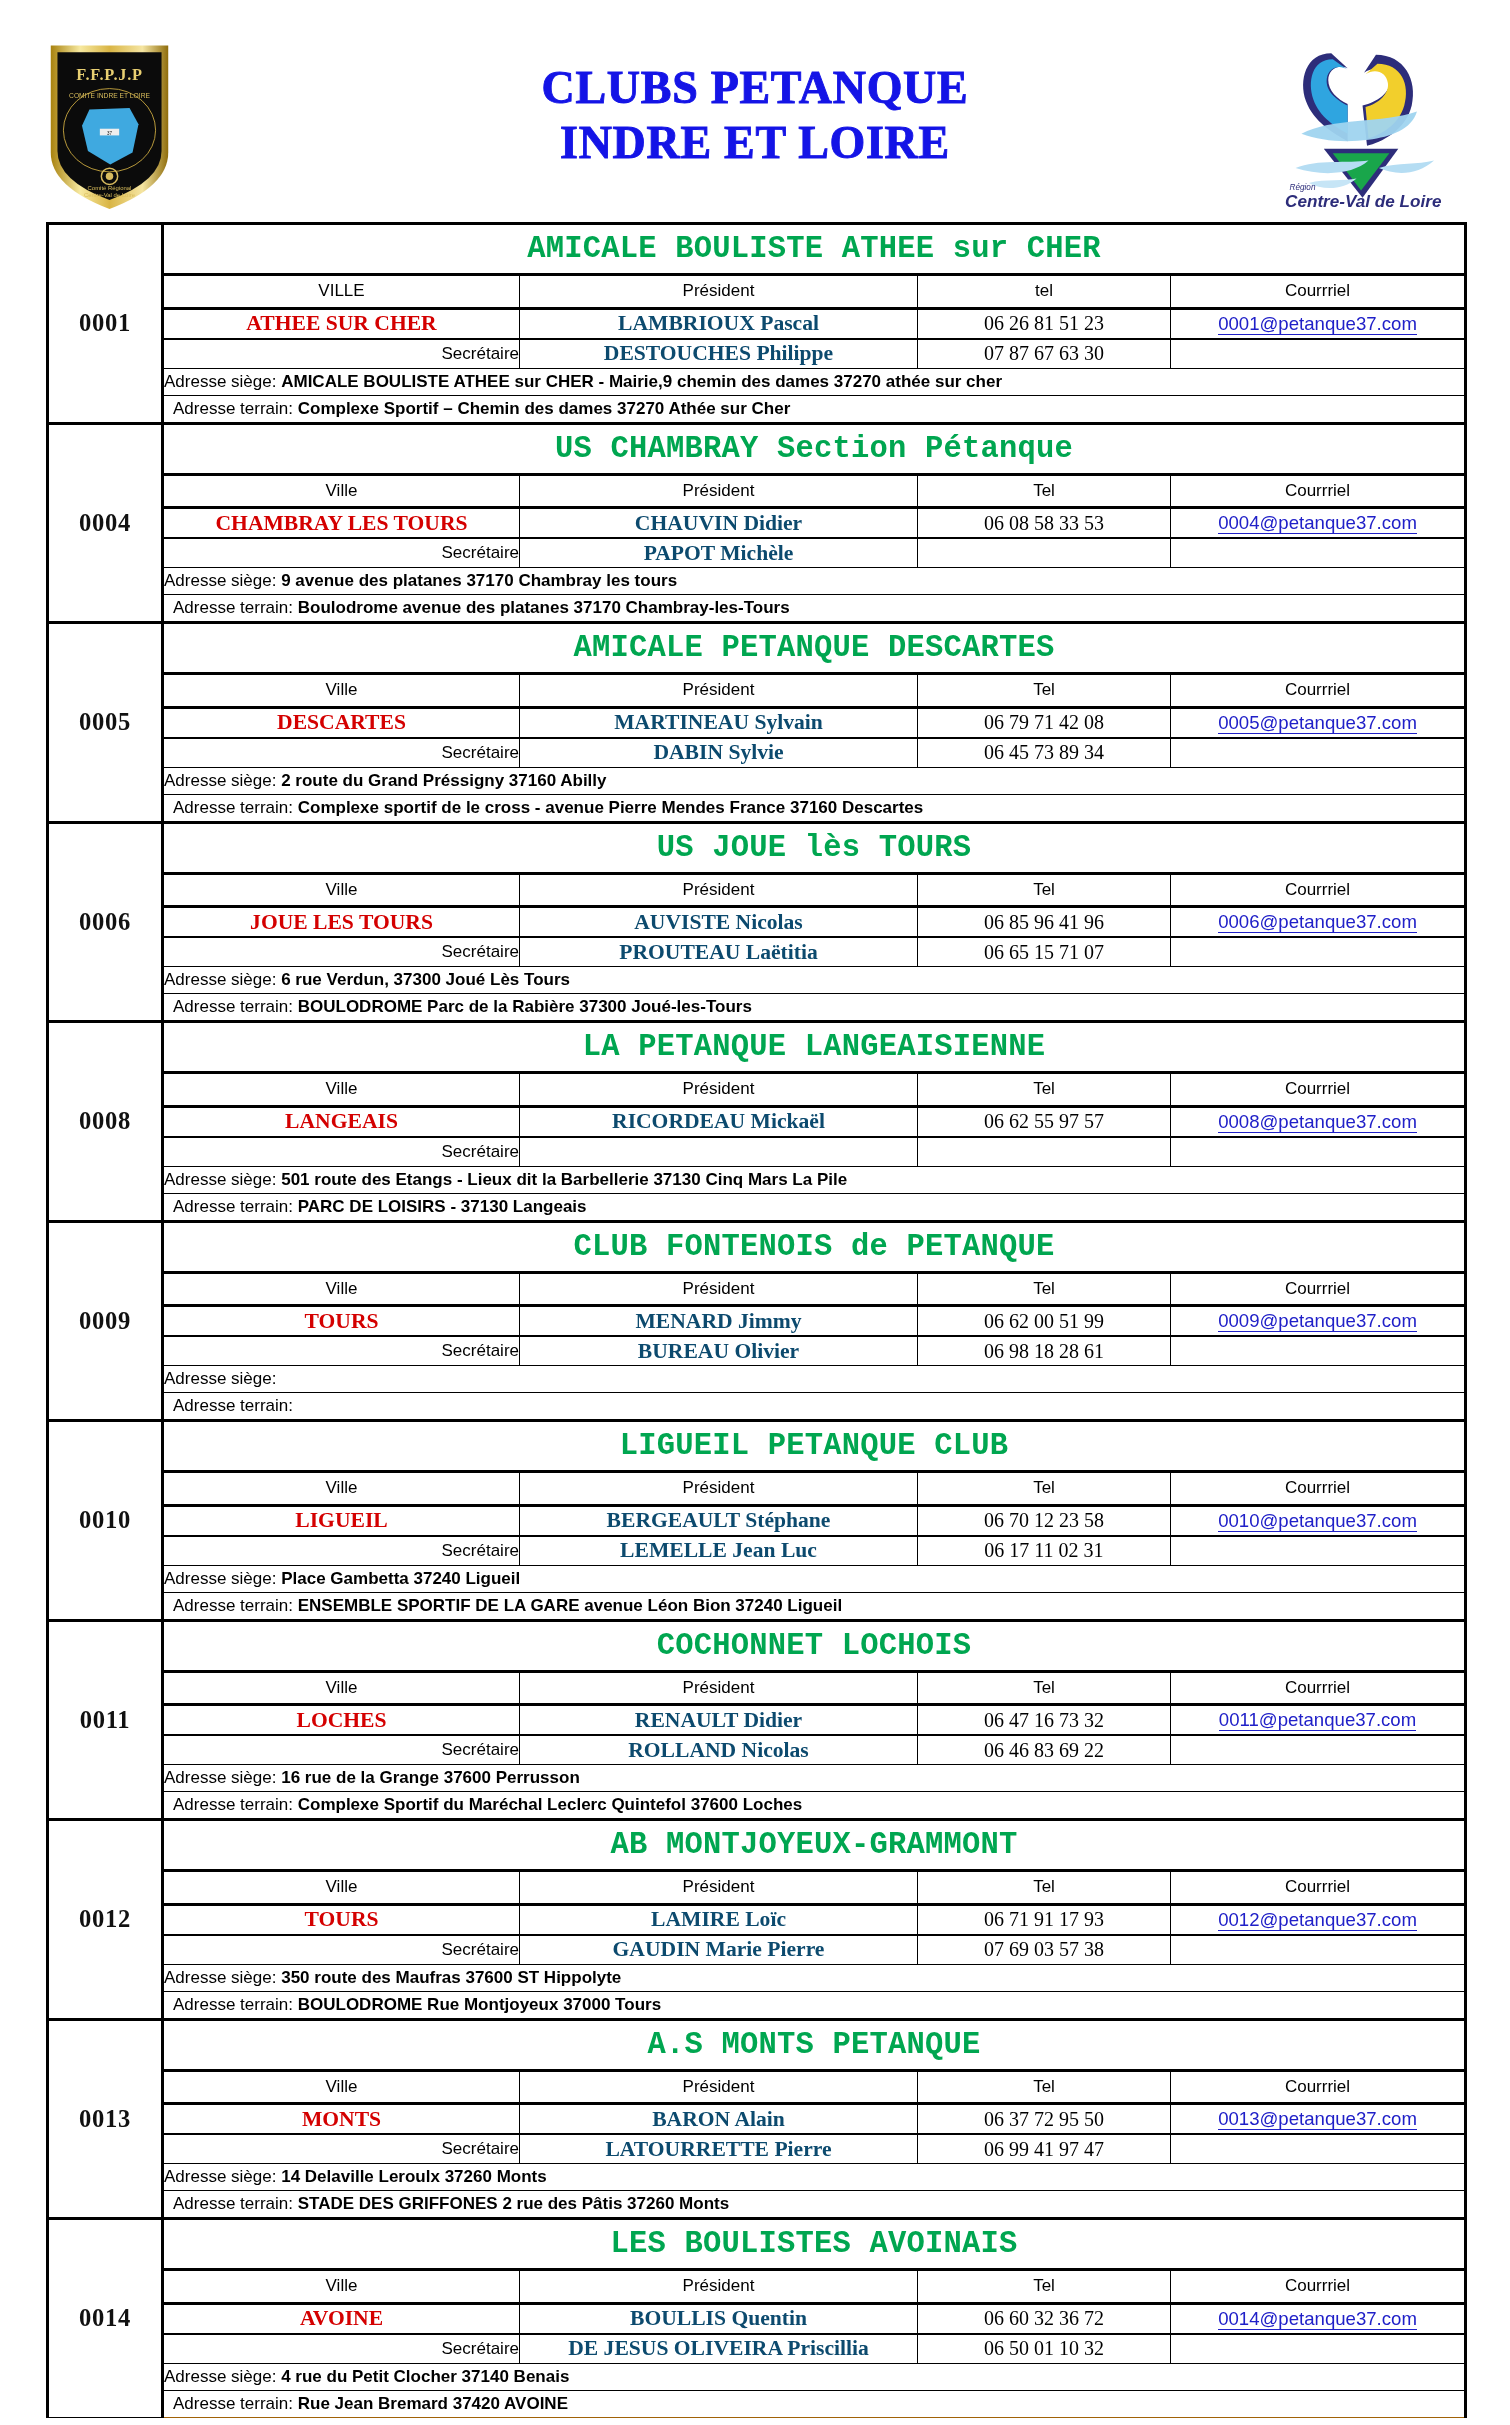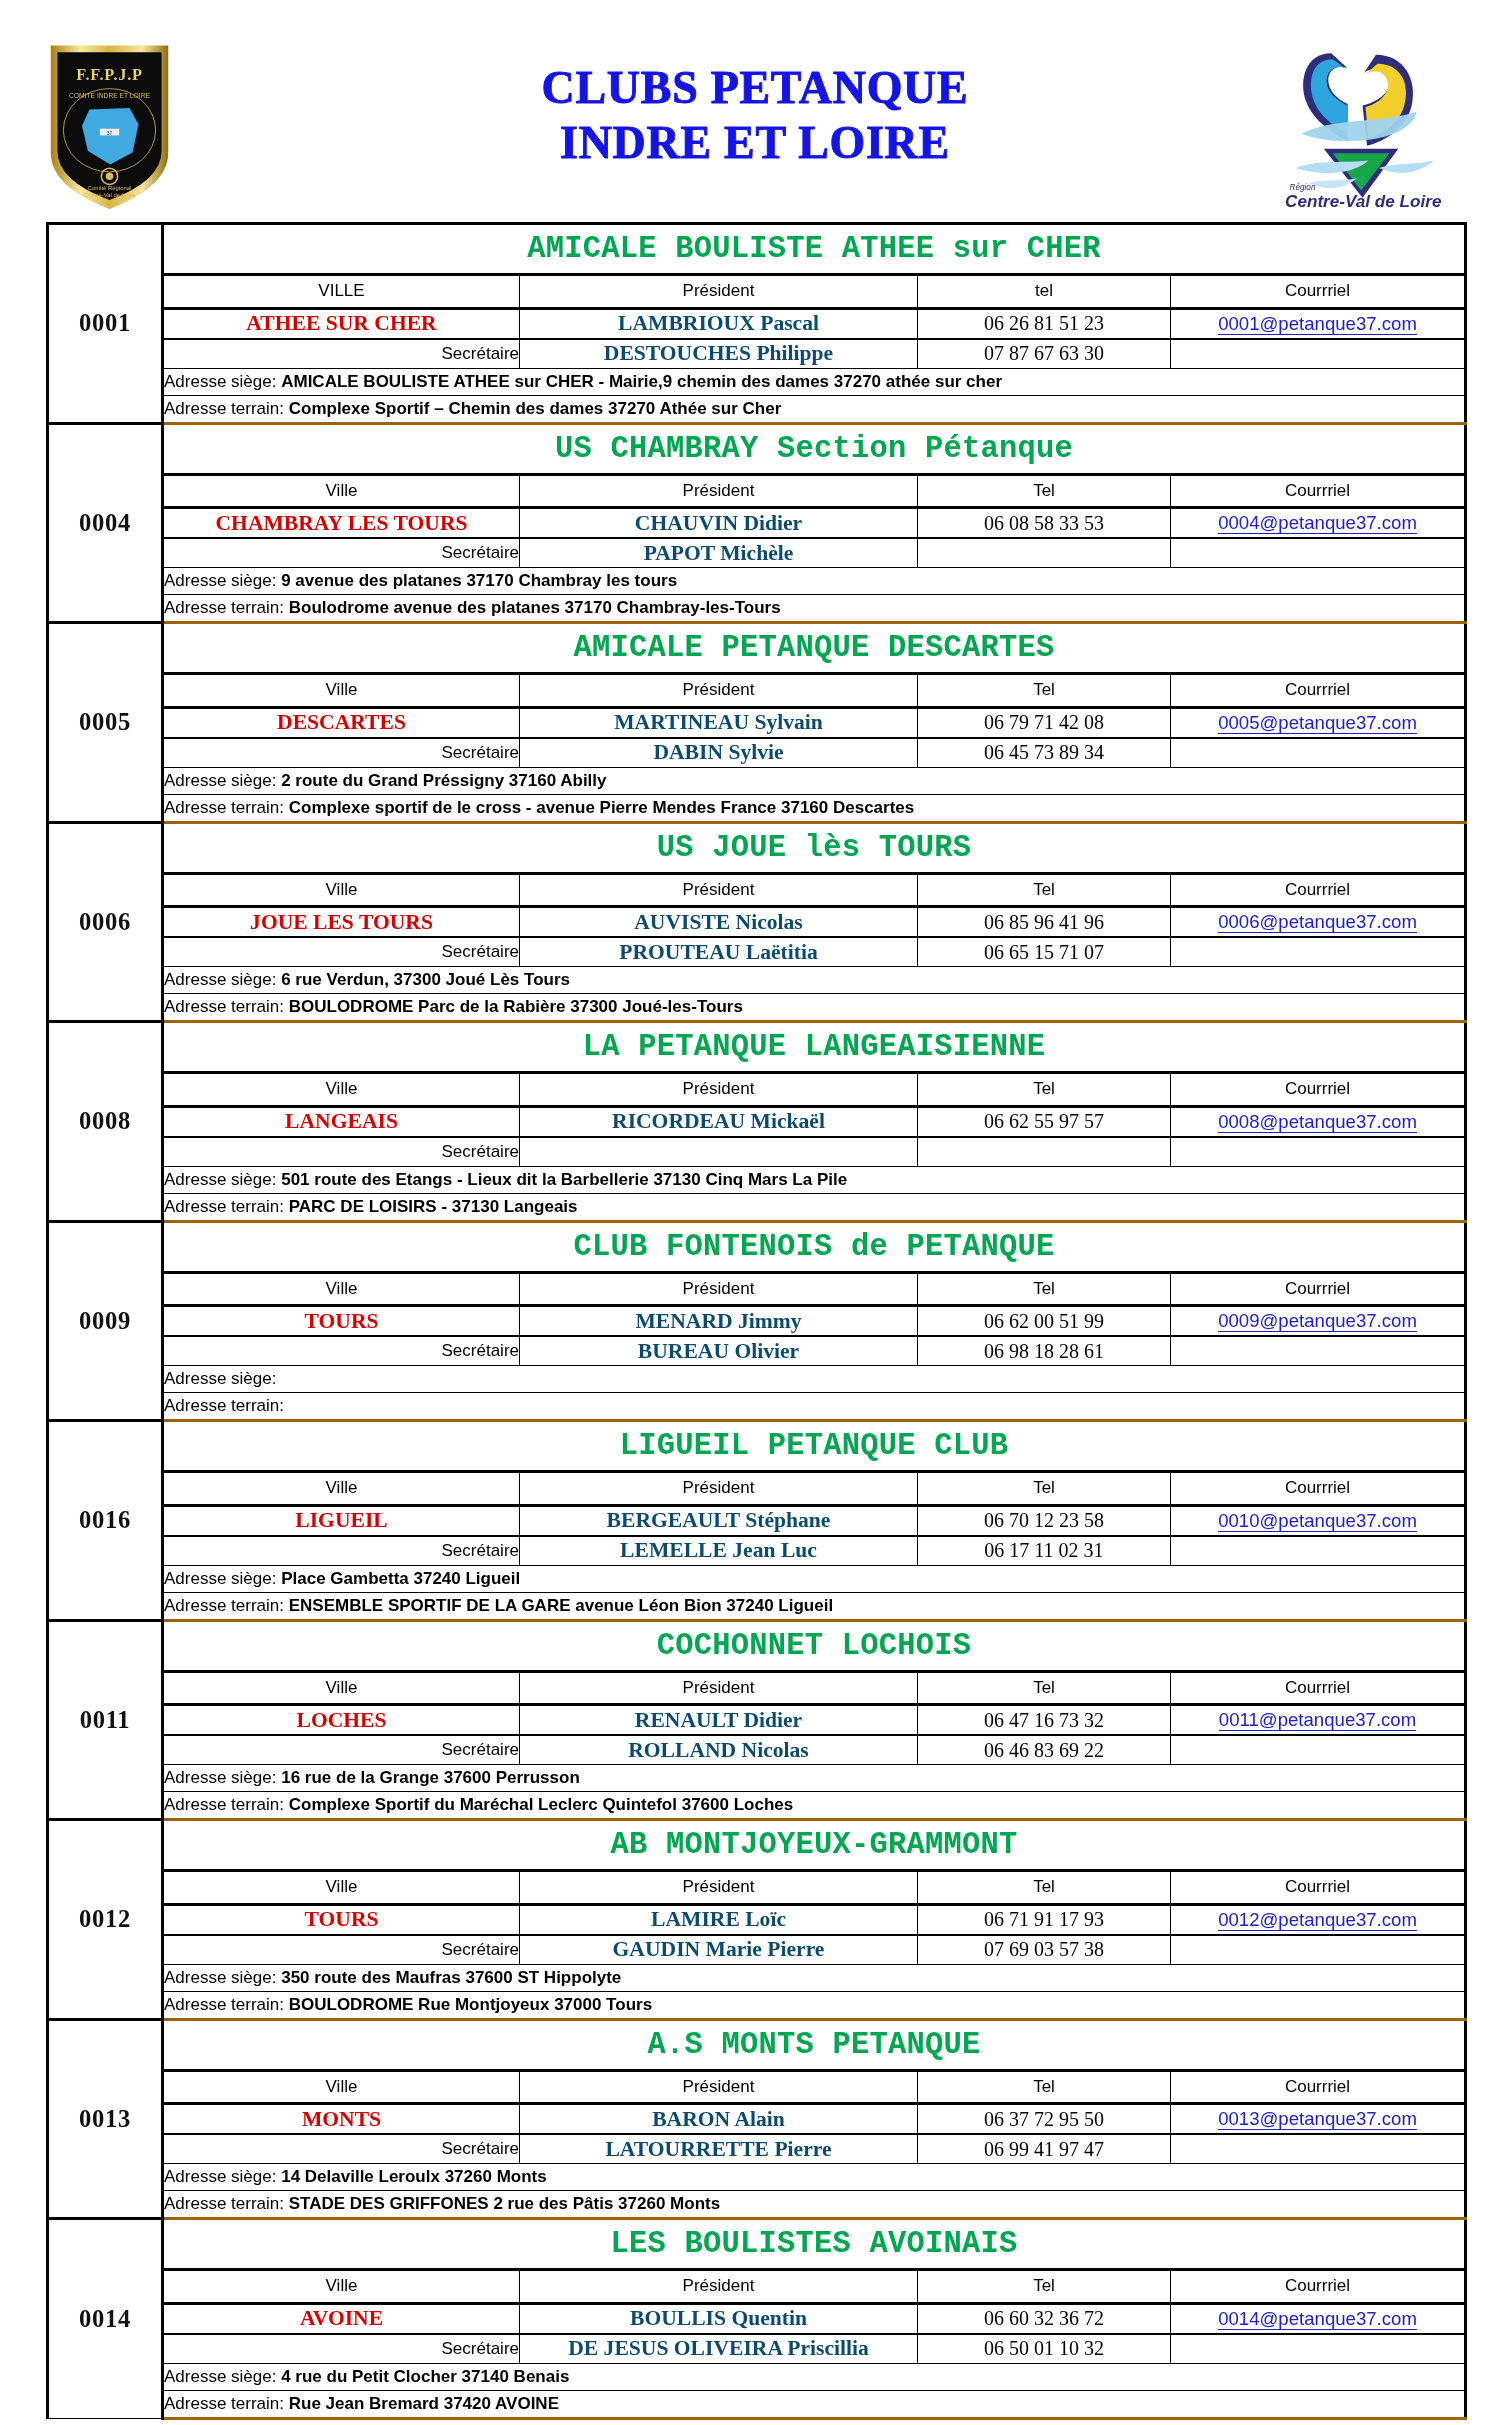--- a/index.html
+++ b/index.html
@@ -44,21 +44,21 @@
     border-collapse:collapse;
     table-layout:fixed;
   }
   .tbl td{
     border:1.2px solid #000;
     padding:0;
     vertical-align:middle;
     background:#fff;
   }
   .thick-top td{border-top:3px solid #000;}
-  .thick-bot td{border-bottom:3px solid #a16207;}
+  .thick-bot td{border-bottom:1px solid #a16207;padding-left:9px;}
 
   col.c-id{width:115px;}
   col.c-ville{width:357px;}
   col.c-pres{width:398px;}
   col.c-tel{width:253px;}
   col.c-mail{width:295px;}
 
   .id-cell{
     border-left:3px solid #000 !important;
     border-right:3px solid #000 !important;
@@ -404,21 +404,21 @@
           <span class="val"></span>
         </td>
       </tr>
         <tr class="thick-bot">
         <td class="addr right-edge" colspan="4">
           <span class="lbl">Adresse terrain:</span>
           <span class="val"></span>
         </td>
       </tr>
         <tr class="thick-top">
-        <td class="id-cell" rowspan="6">0016</td>
+        <td class="id-cell" rowspan="6">0010</td>
         <td class="club-name right-edge" colspan="4">LIGUEIL PETANQUE CLUB</td>
       </tr>
         <tr>
         <td class="col-head">Ville</td>
         <td class="col-head">Président</td>
         <td class="col-head">Tel</td>
         <td class="col-head right-edge">Courrriel</td>
       </tr>
         <tr class="row-main">
         <td class="cell-ville">LIGUEIL</td>

